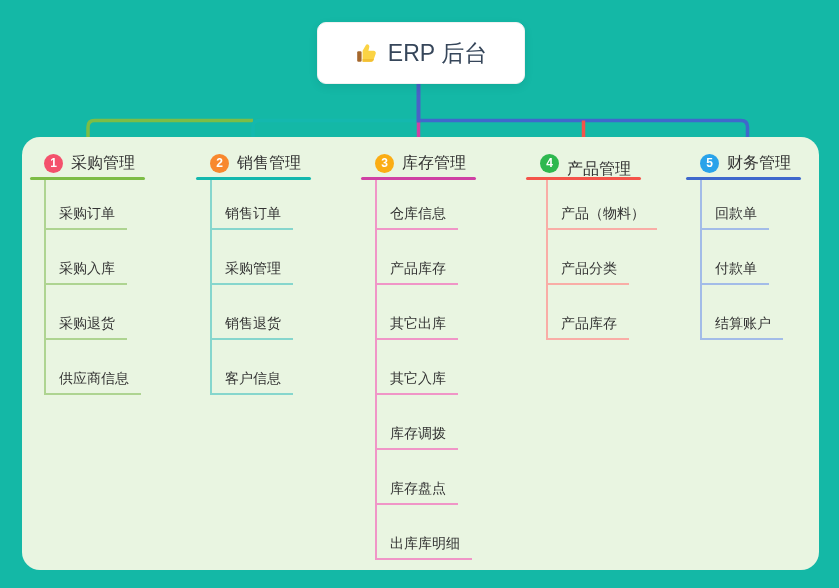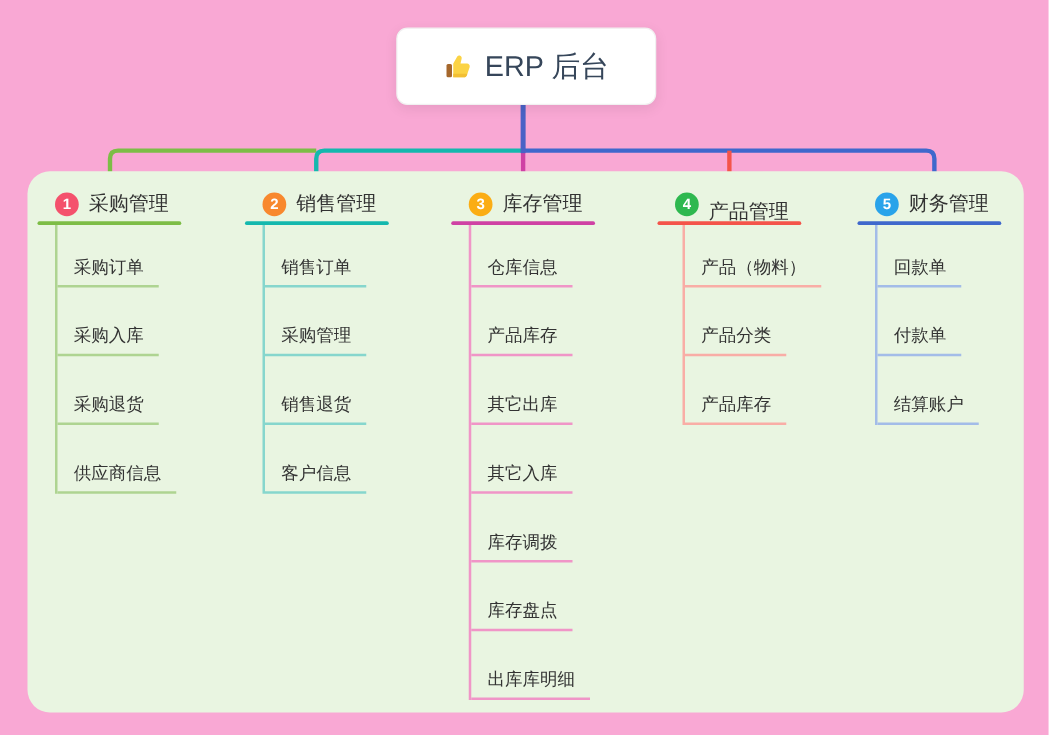--- a/index.html
+++ b/index.html
@@ -1,19 +1,19 @@
 <!DOCTYPE html>
 <html><head>
 <meta charset="utf-8">
 <style>
   html,body{margin:0;padding:0;background:#ffffff;}
   #canvas{
     position:relative;width:839px;height:588px;overflow:hidden;
     font-family:"Liberation Sans","DejaVu Sans",sans-serif;
-    background:#f9a8d4;
+    background:#14b8a6;
   }
   #connectors{position:absolute;left:0;top:0;pointer-events:none;}
   .root-card{
     position:absolute;left:317px;top:22px;width:206px;height:60px;
     background:#ffffff;border:1px solid #f1f1f1;border-radius:9px;
     box-shadow:0 3px 10px rgba(0,0,0,.08);
     display:flex;align-items:center;justify-content:center;gap:9px;
     font-size:23px;font-weight:500;z-index:3;
   }
   .panel{

